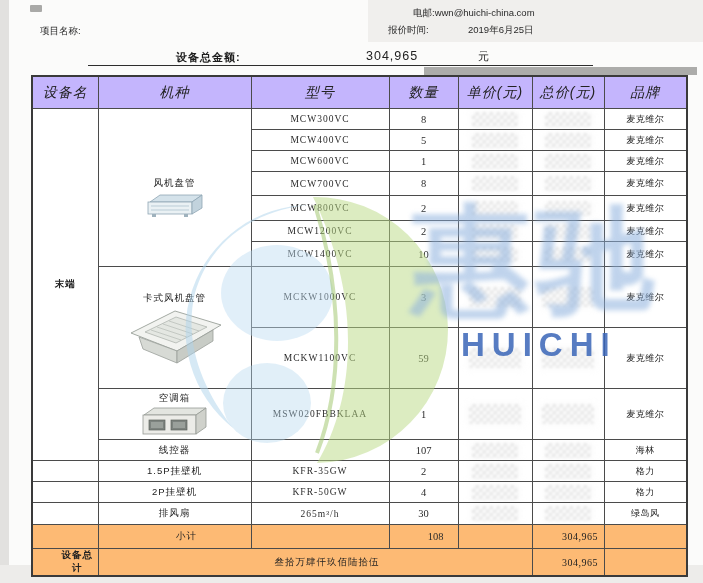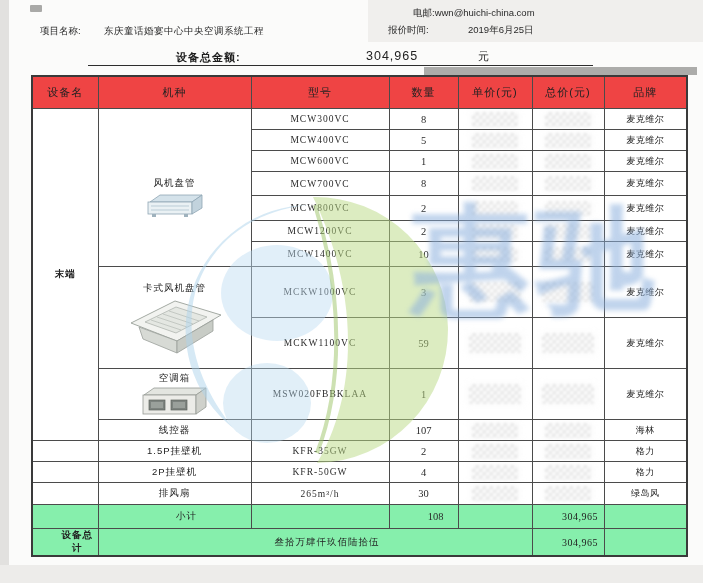--- a/index.html
+++ b/index.html
@@ -38,29 +38,29 @@
     width:655px;border-collapse:collapse;table-layout:fixed;
     background:#fff;
     border:2px solid #3a3a3a;
   }
   table.quote td,table.quote th{
     border:1px solid #4b4b4b;
     padding:0;overflow:hidden;
     text-align:center;vertical-align:middle;
     font-weight:normal;
   }
-  th.h{background:#ef4444;font-size:11px;font-weight:600;color:#222;height:31px;letter-spacing:1px;}
+  th.h{background:#c4b5fd;font-size:14px;font-weight:600;color:#222;height:31px;letter-spacing:1px;font-style:italic;}
   .cn{font-size:9.5px;letter-spacing:1px;color:#222;}
   .model{font-family:"Liberation Serif",serif;font-size:9.5px;letter-spacing:1px;color:#2b2b2b;}
   .qty{font-family:"Liberation Serif",serif;font-size:10.5px;color:#2b2b2b;}
   .brand{font-size:9px;letter-spacing:.5px;color:#222;}
   .num{font-family:"Liberation Serif",serif;font-size:10px;letter-spacing:.5px;color:#222;}
   tr.r23{height:21px;} tr.r26{height:24px;} tr.r27{height:25px;}
-  tr.r45{height:51px;} tr.r47{height:45px;} tr.r24{height:22px;}
-  tr.gray td{background:#86efac;padding-left:24px;}
+  tr.r45{height:61px;} tr.r47{height:45px;} tr.r24{height:22px;}
+  tr.gray td{background:#fdba74;padding-left:24px;}
   td.white-cell{background:#fff;}
   td.grp{vertical-align:top;font-family:Liberation Mono, monospace;}
   .grp-label{margin-top:5px;font-size:9.5px;letter-spacing:1px;}
   .grp-label.fc{margin-top:26px;}
   .grp-img{display:block;margin:0 auto;}
   
   .mosaic{
     width:46px;height:15px;margin:0 auto;border-radius:2px;
     background-color:#fdfdfd;
     background-image:
@@ -94,21 +94,20 @@
 
 <div id="page">
 
   <div class="scan-left-strip"></div>
   <div class="scan-bottom-band"></div>
   <div class="scan-top-right-tint"></div>
   <div class="scan-corner-mark"></div>
   <div class="scan-dark-bar"></div>
 
   <div class="hdr-label project-label">项目名称:</div>
-  <div class="hdr-label project-name">东庆童话婚宴中心中央空调系统工程</div>
   <div class="hdr-label email-line">电邮:wwn@huichi-china.com</div>
   <div class="hdr-label date-label">报价时间:</div>
   <div class="hdr-label date-value">2019年6月25日</div>
   <div class="total-label">设备总金额:</div>
   <div class="total-value">304,965</div>
   <div class="total-currency">元</div>
   <div class="total-underline"></div>
 
   <table class="quote">
     <colgroup>
@@ -354,14 +353,15 @@
     </table>
 
   <svg class="wm wm-logo" viewBox="0 0 300 300">
     <path d="M145,20 A125,125 0 0 0 68,243 C38,205 18,158 30,108 C46,52 95,24 145,20 Z" fill="#aed3ec" fill-opacity="0.5"></path>
     <ellipse cx="112" cy="108" rx="56" ry="48" fill="#bcdcf2" fill-opacity="0.45"></ellipse>
     <ellipse cx="102" cy="218" rx="44" ry="40" fill="#b4d6ee" fill-opacity="0.4"></ellipse>
     <path d="M148,12 A132,132 0 0 1 152,278 C190,215 198,115 148,12 Z" fill="#b9da83" fill-opacity="0.5"></path>
     <path d="M150,20 C178,110 178,200 152,268" stroke="#9cc465" stroke-opacity="0.5" stroke-width="4" fill="none"></path>
   </svg>
   <div class="wm wm-cn">惠驰</div>
+  <div class="wm wm-en">HUICHI</div>
 
 </div>
 
 </body></html>

